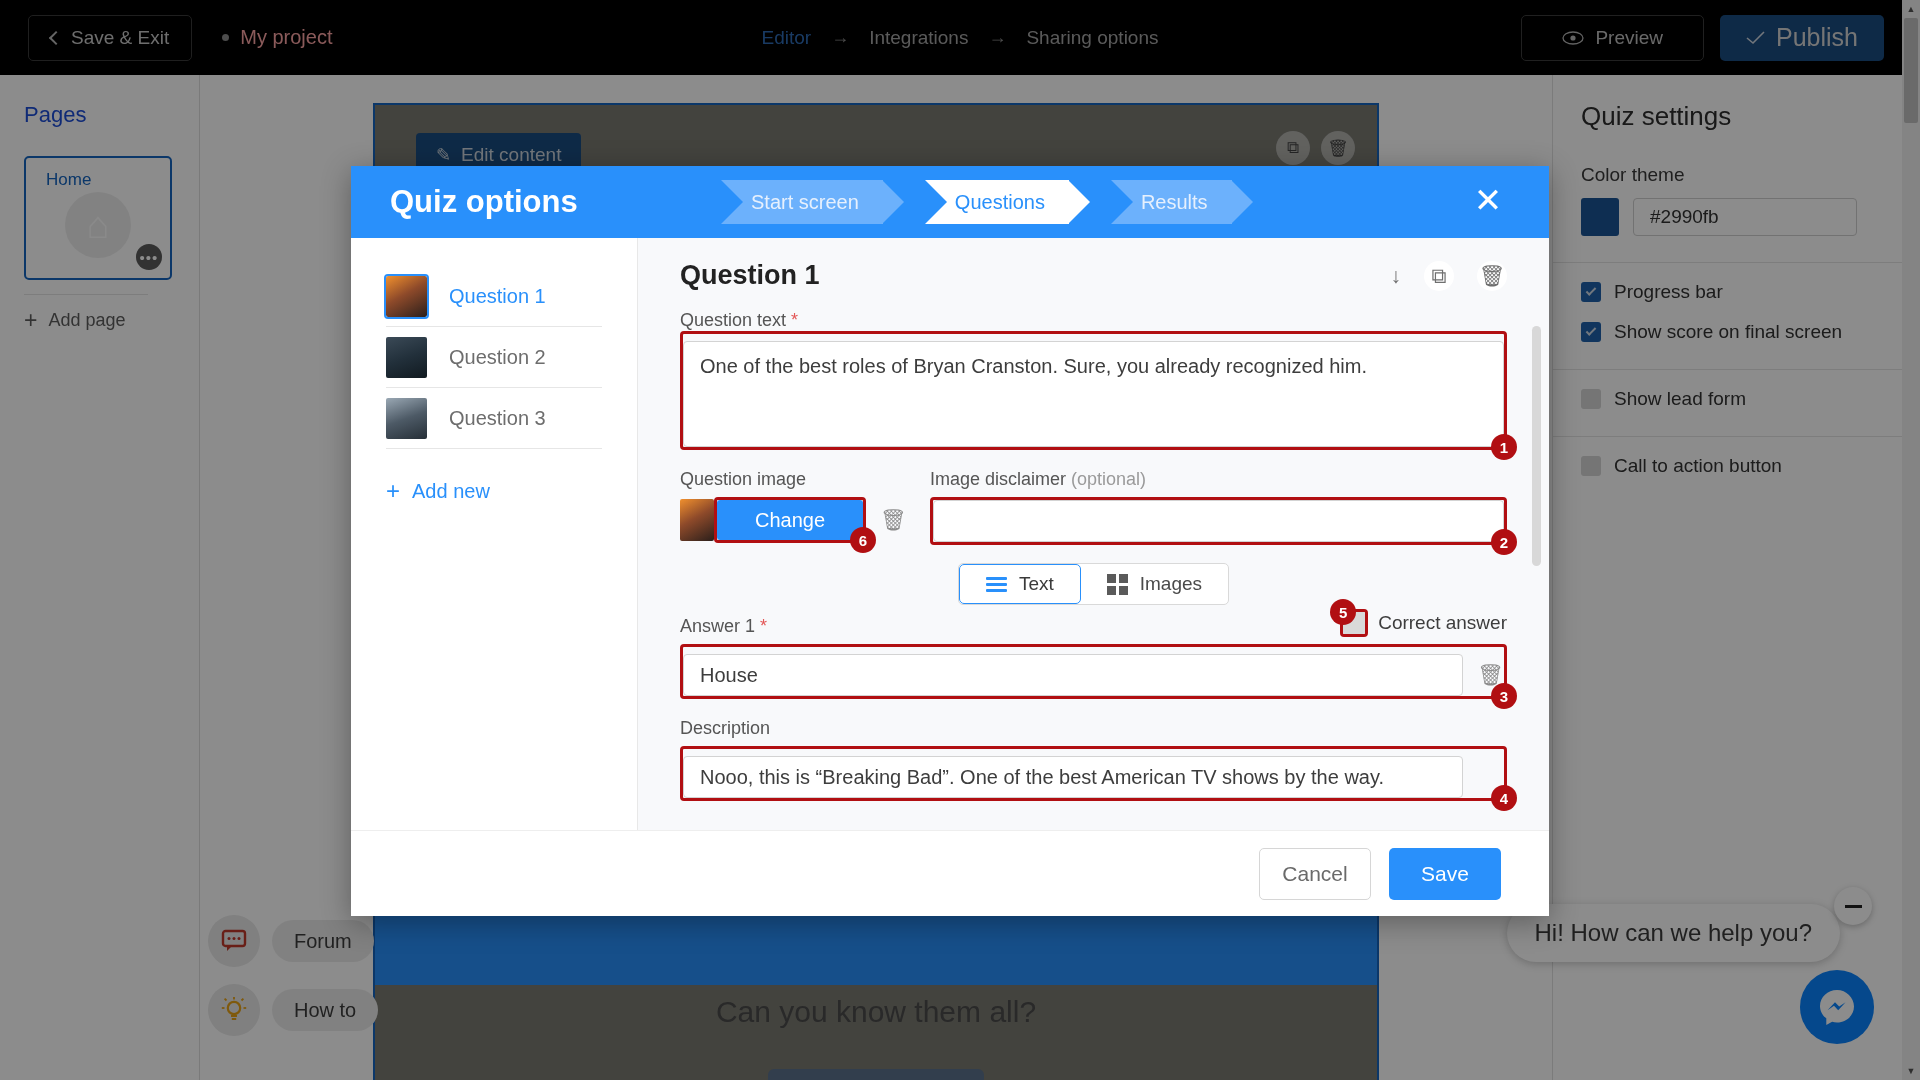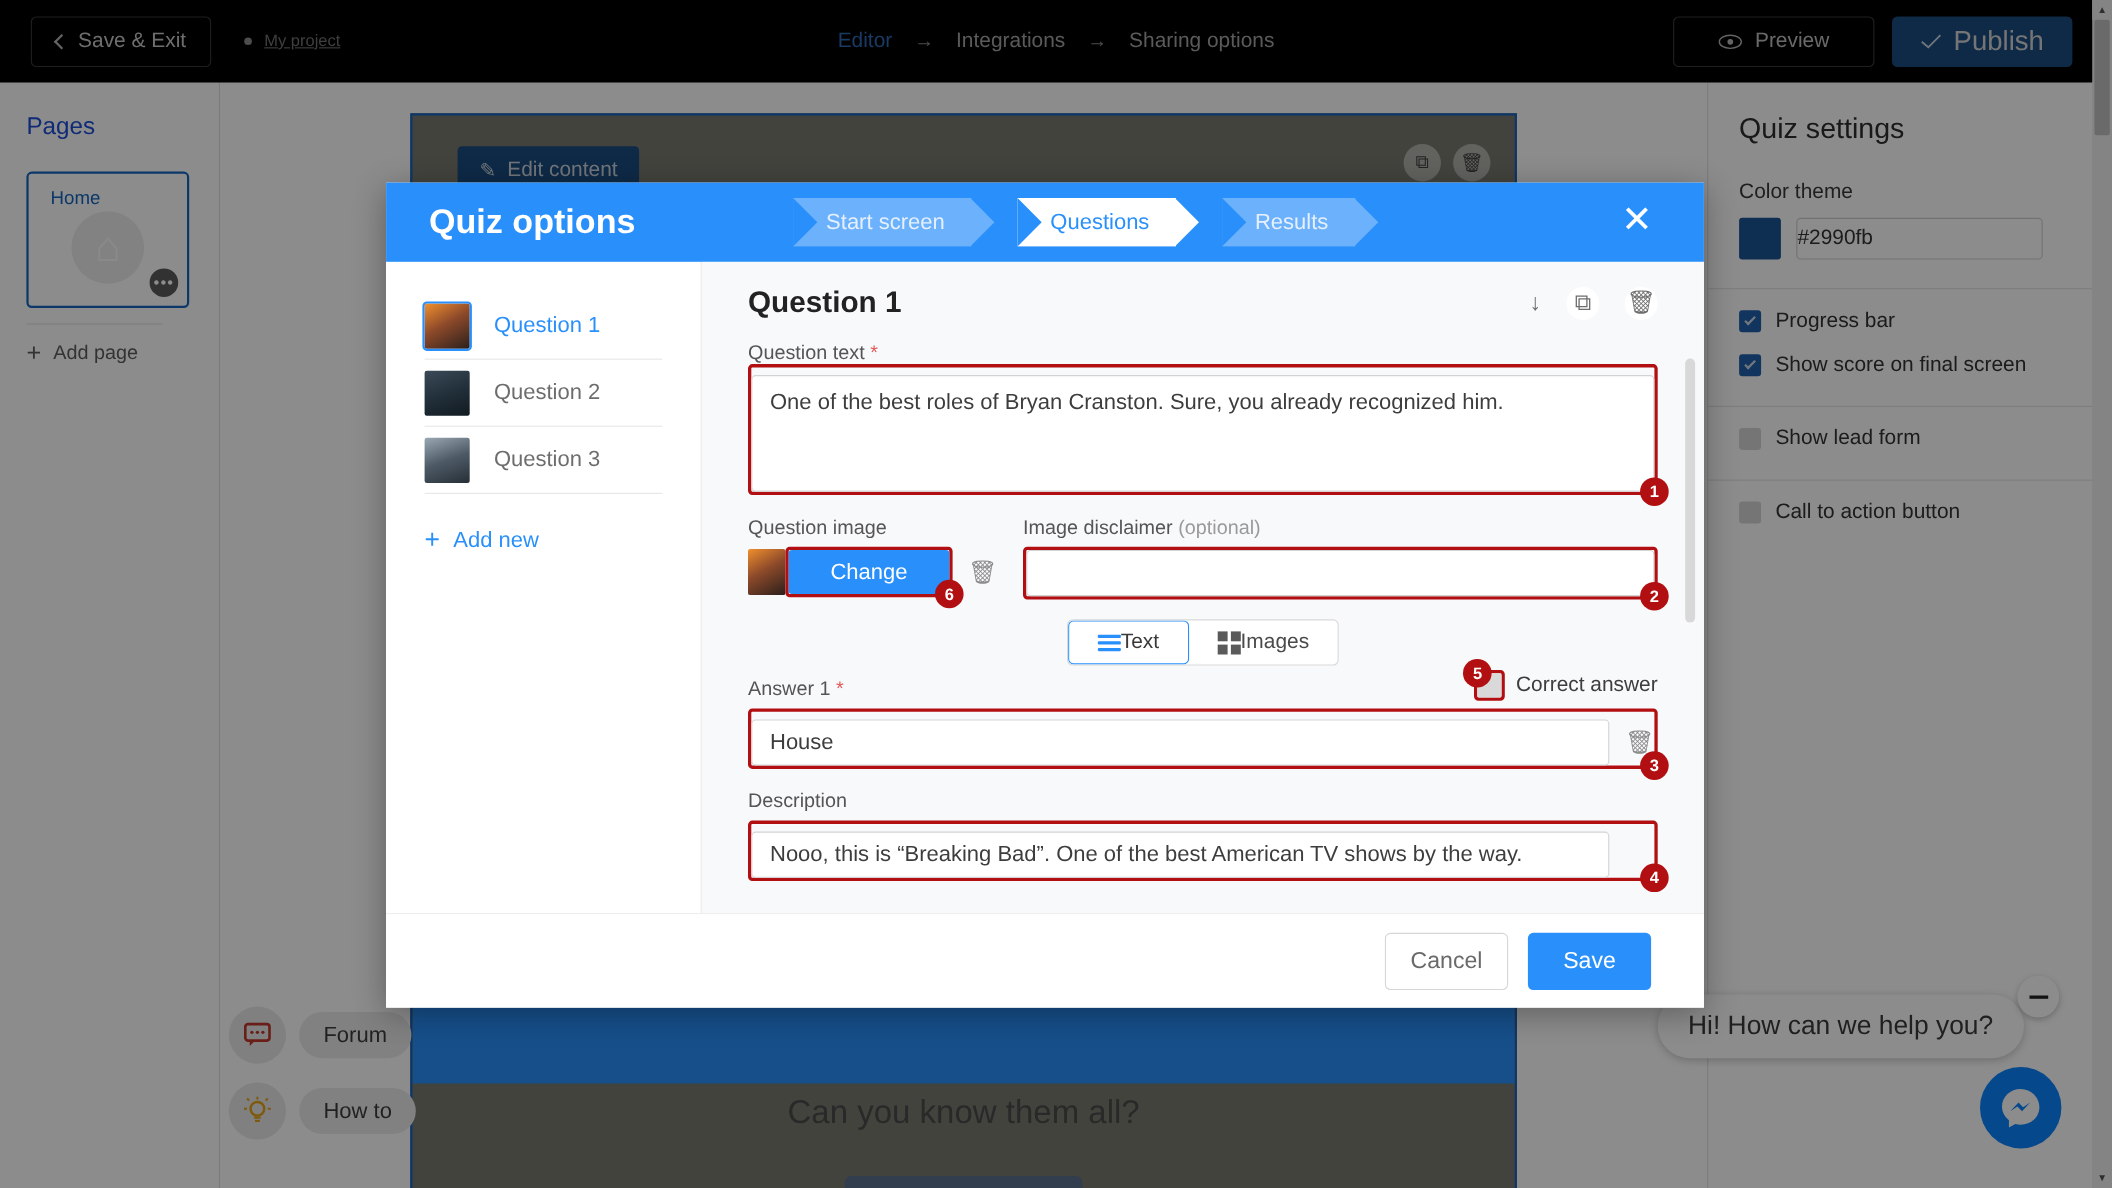--- a/index.html
+++ b/index.html
@@ -19,22 +19,22 @@
     background: #000; display: flex; align-items: center;
   }
   .btn-save-exit {
     margin-left: 28px; height: 46px; padding: 0 22px;
     border: 1px solid #3a3a3a; border-radius: 5px;
     display: flex; align-items: center; gap: 10px;
     color: #c8c8c8; font-size: 19px; background: transparent;
   }
   .chev-left { width: 10px; height: 10px; border-left: 2px solid #b8b8b8;
     border-bottom: 2px solid #b8b8b8; transform: rotate(45deg); display:block; }
-  .project-name { margin-left: 30px; color: #737373; font-size: 15px;
-    display: flex; align-items: center; gap: 11px; text-decoration: underline; }
+  .project-name { margin-left: 30px; color: #fca5a5; font-size: 20px;
+    display: flex; align-items: center; gap: 11px; }
   .dot-sm { width: 7px; height: 7px; border-radius: 50%; background: #8c8c8c; display:block;}
   .breadcrumbs {
     position: absolute; left: 50%; transform: translateX(-50%);
     display: flex; align-items: center; gap: 20px; font-size: 19px;
   }
   .crumb { color: #a5a5a5; }
   .crumb.active { color: #2e6bb5; }
   .crumb-arrow { color: #8a8a8a; font-size: 18px; }
   .topbar-right { position: absolute; right: 36px; display: flex; align-items: center; gap: 16px; }
   .btn-preview {
@@ -109,21 +109,21 @@
   .settings-panel {
     position: absolute; top: 75px; right: 18px; width: 350px; height: 1005px;
     background: #fff; border-left: 1px solid #e0e0e0;
   }
   .settings-title { margin: 26px 0 0 28px; font-size: 26px; color: #2e2e2e; }
   .settings-sub { margin: 32px 0 0 28px; font-size: 19px; color: #3a3a3a; }
   .color-row { margin: 12px 0 0 28px; display: flex; align-items: center; gap: 14px; }
   .color-swatch { width: 38px; height: 38px; border-radius: 3px; background: #1b5495; }
   .color-input {
     width: 224px; height: 38px; border: 1px solid #cfcfcf; border-radius: 4px;
-    background: #fff; font-size: 19px; color: #333; padding: 0 0;
+    background: #fff; font-size: 19px; color: #333; padding: 0 16px;
     display: flex; align-items: center;
   }
   .settings-divider { margin-top: 26px; width: 100%; height: 1px; background: #e3e3e3; }
   .check-row { margin: 18px 0 0 28px; display: flex; align-items: center; gap: 13px; font-size: 19px; color: #333; }
   .cbox { width: 20px; height: 20px; border-radius: 3px; background: #d5d5d5; display:flex; align-items:center; justify-content:center;}
   .cbox.on { background: #1f62ab; }
   .cbox .tick { width: 10px; height: 5px; border-left: 2px solid #cfd9e6; border-bottom: 2px solid #cfd9e6;
     transform: rotate(-45deg); display: block; margin-top: -3px; }
 
   
@@ -255,21 +255,21 @@
   .text-input {
     height: 42px; background: #fff; border: 1px solid #d3d3d3; border-radius: 4px;
     padding: 0 16px; font-size: 20px; color: #3d3d3d; display: flex; align-items: center;
   }
 
   .toggle-wrap { display: flex; justify-content: center; margin-top: 18px; }
   .toggle {
     display: flex; border: 1px solid #d9d9d9; border-radius: 5px; overflow: hidden; background: #fff;
   }
   .toggle-opt {
-    height: 40px; padding: 0 26px; display: flex; align-items: center; 
+    height: 40px; padding: 0 26px; display: flex; align-items: center; gap: 12px;
     font-size: 19px; color: #4a4a4a;
   }
   .toggle-opt.active { border: 1px solid #2990fb; border-radius: 5px; color: #3a3a3a; }
   .bars { display: flex; flex-direction: column; gap: 3px; }
   .bars i { display: block; width: 21px; height: 3px; background: #2990fb; border-radius: 1px; }
   .grid4 { display: grid; grid-template-columns: 9px 9px; grid-template-rows: 9px 9px; gap: 3px; }
   .grid4 i { display: block; background: #5a5a5a; }
 
   .answer-head { margin-top: 4px; display: flex; align-items: flex-end; justify-content: space-between; }
   .correct-wrap { display: flex; align-items: center; gap: 10px; font-size: 19px; color: #3d3d3d; }

